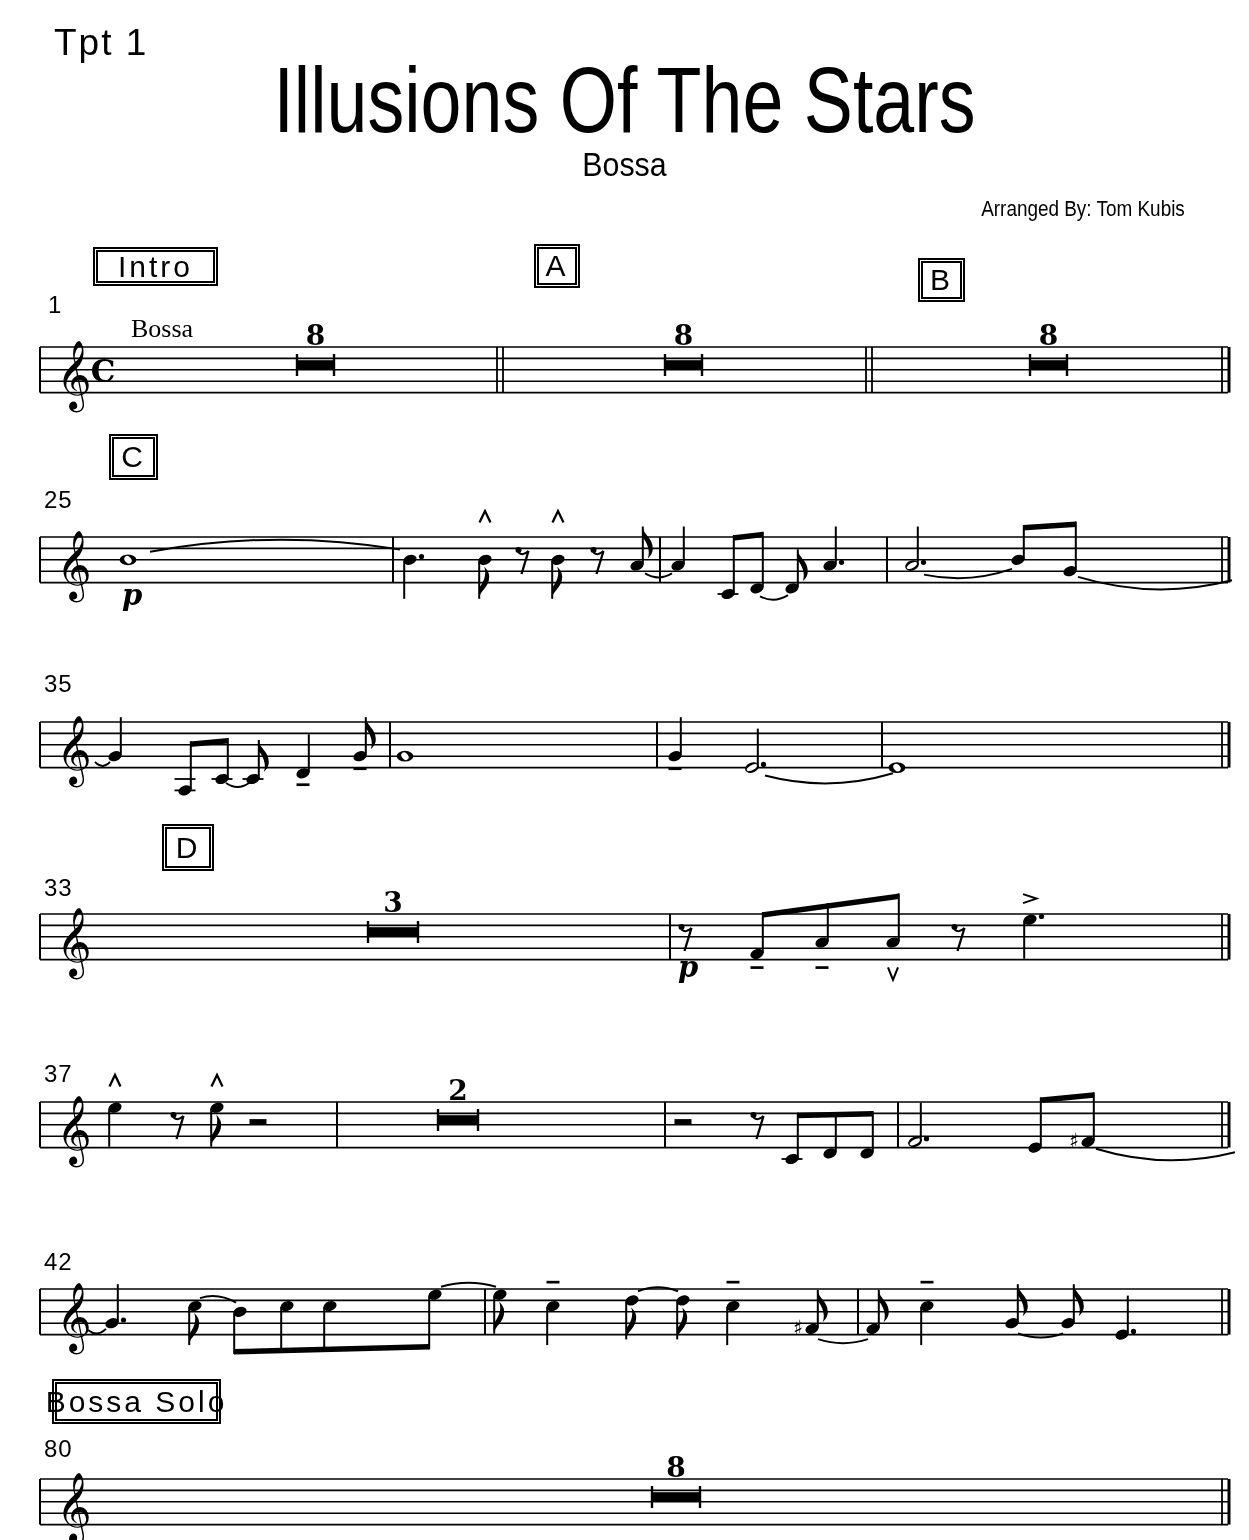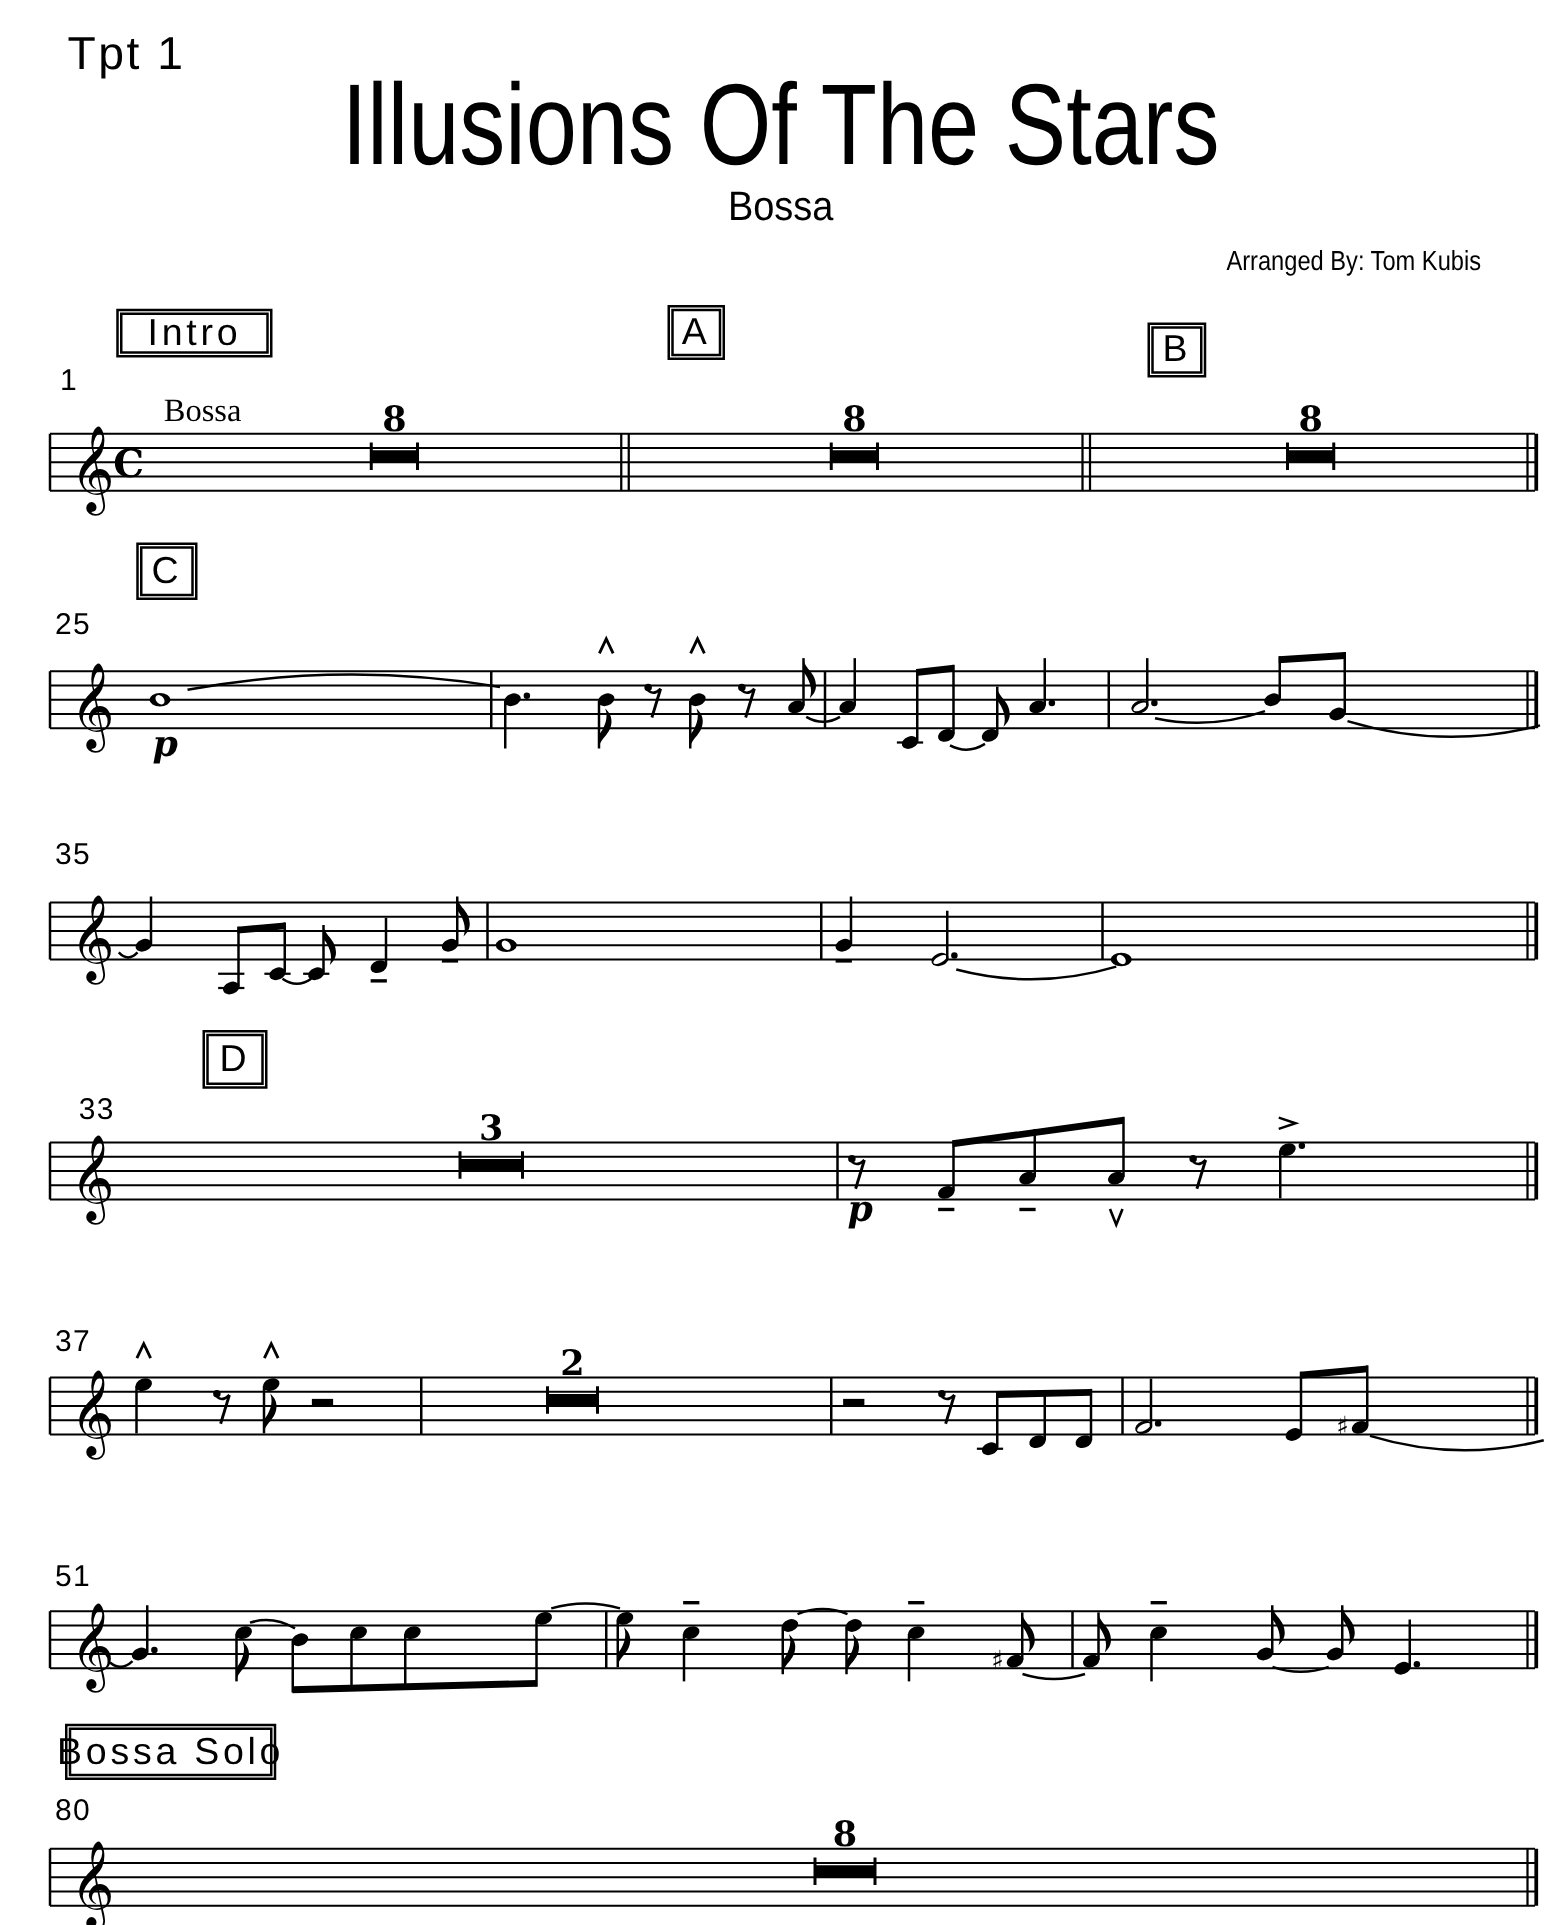--- a/index.html
+++ b/index.html
@@ -521,21 +521,21 @@
   <div id="overlays">
       <div class="rehearsal" style="left: 96px; top: 250px; width: 119px; height: 33px;">Intro</div>
       <div class="rehearsal" style="left: 537px; top: 247px; width: 40px; height: 38px;">A</div>
       <div class="rehearsal" style="left: 921px; top: 261px; width: 41px; height: 38px;">B</div>
       <div class="rehearsal" style="left: 112px; top: 437px; width: 43px; height: 40px;">C</div>
       <div class="rehearsal" style="left: 165px; top: 827px; width: 46px; height: 41px;">D</div>
       <div class="rehearsal" style="left: 55px; top: 1382px; width: 163px; height: 39px;">Bossa Solo</div>
       <div class="measure-number" style="left: 48px; top: 291px;">1</div>
       <div class="measure-number" style="left: 44px; top: 486px;">25</div>
       <div class="measure-number" style="left: 44px; top: 670px;">35</div>
-      <div class="measure-number" style="left: 44px; top: 874px; margin-left: 19px;">33</div>
+      <div class="measure-number" style="left: 44px; top: 874px;">33</div>
       <div class="measure-number" style="left: 44px; top: 1060px;">37</div>
-      <div class="measure-number" style="left: 44px; top: 1248px;">51</div>
+      <div class="measure-number" style="left: 44px; top: 1248px;">42</div>
       <div class="measure-number" style="left: 44px; top: 1435px;">80</div>
       <div class="instrument-cue" style="left: 131px; top: 314px;">Bossa</div>
       <div class="dynamic" style="left: 122px; top: 578px;">p</div>
       <div class="dynamic" style="left: 678px; top: 950px;">p</div>
     </div>
 </div>
 
 </body></html>

